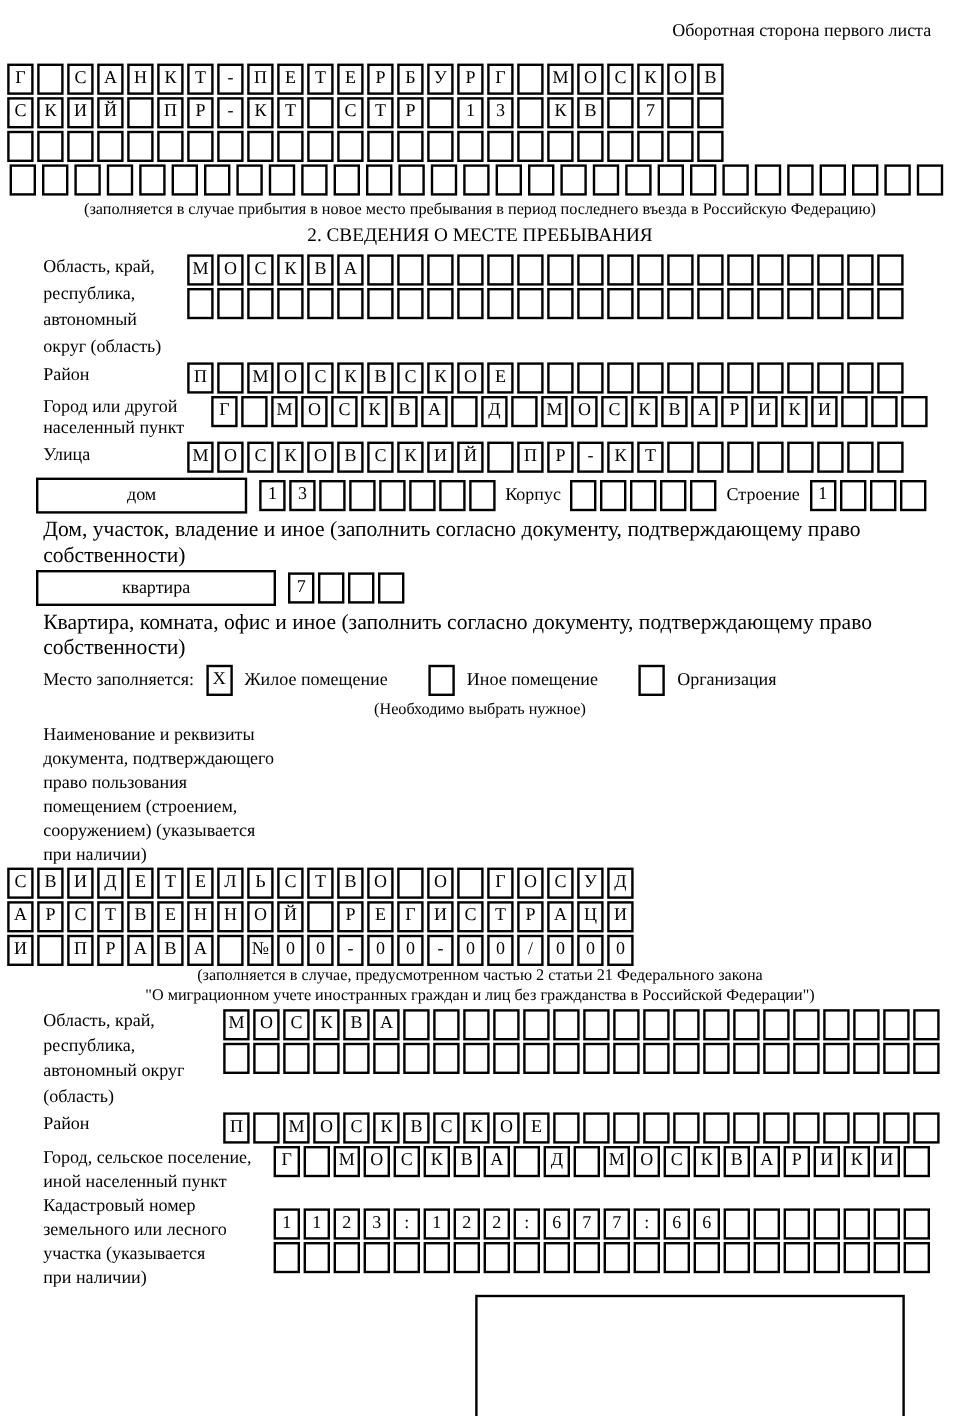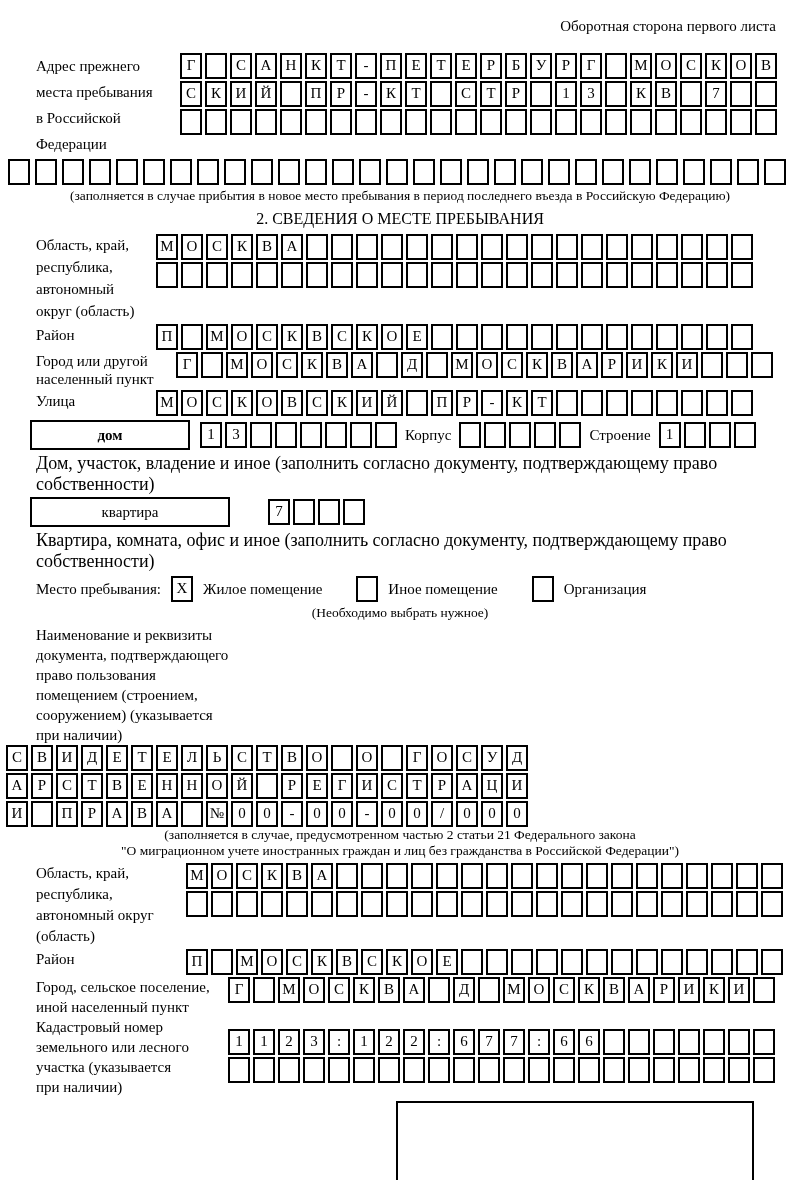--- a/index.html
+++ b/index.html
@@ -20,21 +20,21 @@
   .lbl-top { width:174px; padding-left:30px; line-height:26px; }
   .full-cells { gap:5px; margin:2px 0 0 2px; }
   .note-c { text-align:center; font-size:13.5px; margin-top:3px; }
   .sec-title { text-align:center; font-weight:normal; font-size:16px; margin:6px 0; }
   .lbl-s2 { width:150px; padding-left:30px; line-height:22px; }
   .mt2 { margin-top:2px; }
   .indent20 { margin-left:20px; }
   .house { display:flex; align-items:center; margin:4px 0 0 24px; font-size:15px; }
   .widebox { border:2px solid #000; height:30px; display:flex; align-items:center;
              justify-content:center; font-size:15px; flex:none; }
-  .wb-dom { width:160px; margin-right:10px;font-weight:bold; }
+  .wb-dom { width:176px; margin-right:10px; }
   .wb-kv  { width:200px; margin-right:10px; }
   .inl-lbl { margin:0 8px; flex:none; }
   .note-l { font-size:18px; margin:3px 0 2px 30px; }
   .stay { display:flex; align-items:center; gap:10px; margin:4px 0 0 30px; font-size:15px; }
   .stay .gap { width:14px; }
   .doc-lbl { width:252px; padding-left:30px; line-height:20px; }
   .fact-note { text-align:center; font-size:13.5px; line-height:16px; }
   .lbl-f  { width:180px; padding-left:30px; line-height:21px; }
   .lbl-f2 { width:222px; padding-left:30px; line-height:20px; }
   .cad-rows { padding-top:12px; }
@@ -43,24 +43,20 @@
   .mark-note { font-size:13.5px; text-align:center; line-height:16.5px; margin-top:4px; }
 </style>
 </head>
 <body>
 
 <div class="page">
 
   <div class="hdr-right">Оборотная сторона первого листа</div>
 
   <div class="frow">
-    <div class="lbl lbl-top">Адрес прежнего
-места пребывания
-в Российской
-Федерации</div>
     <div class="rows">
       <div class="cells">
           <span class="cell">Г</span>
           <span class="cell"></span>
           <span class="cell">С</span>
           <span class="cell">А</span>
           <span class="cell">Н</span>
           <span class="cell">К</span>
           <span class="cell">Т</span>
           <span class="cell">-</span>
@@ -345,33 +341,33 @@
     <div class="inl-lbl">Строение</div>
     <div class="cells">
         <span class="cell">1</span>
         <span class="cell"></span>
         <span class="cell"></span>
         <span class="cell"></span>
       </div>
   </div>
   <div class="note-l">Дом, участок, владение и иное (заполнить согласно документу, подтверждающему право собственности)</div>
 
-  <div class="house" style="margin-top:0;gap:28px;">
+  <div class="house" style="margin-top:0;">
     <div class="widebox wb-kv">квартира</div>
     <div class="cells">
         <span class="cell">7</span>
         <span class="cell"></span>
         <span class="cell"></span>
         <span class="cell"></span>
       </div>
   </div>
   <div class="note-l">Квартира, комната, офис и иное (заполнить согласно документу, подтверждающему право собственности)</div>
 
   <div class="stay">
-    <span>Место пребывания:</span>
+    <span>Место заполняется:</span>
     <span class="cell">X</span>
     <span>Жилое помещение</span>
     <span class="gap"></span>
     <span class="cell"></span>
     <span>Иное помещение</span>
     <span class="gap"></span>
     <span class="cell"></span>
     <span>Организация</span>
   </div>
   <div class="note-c">(Необходимо выбрать нужное)</div>

